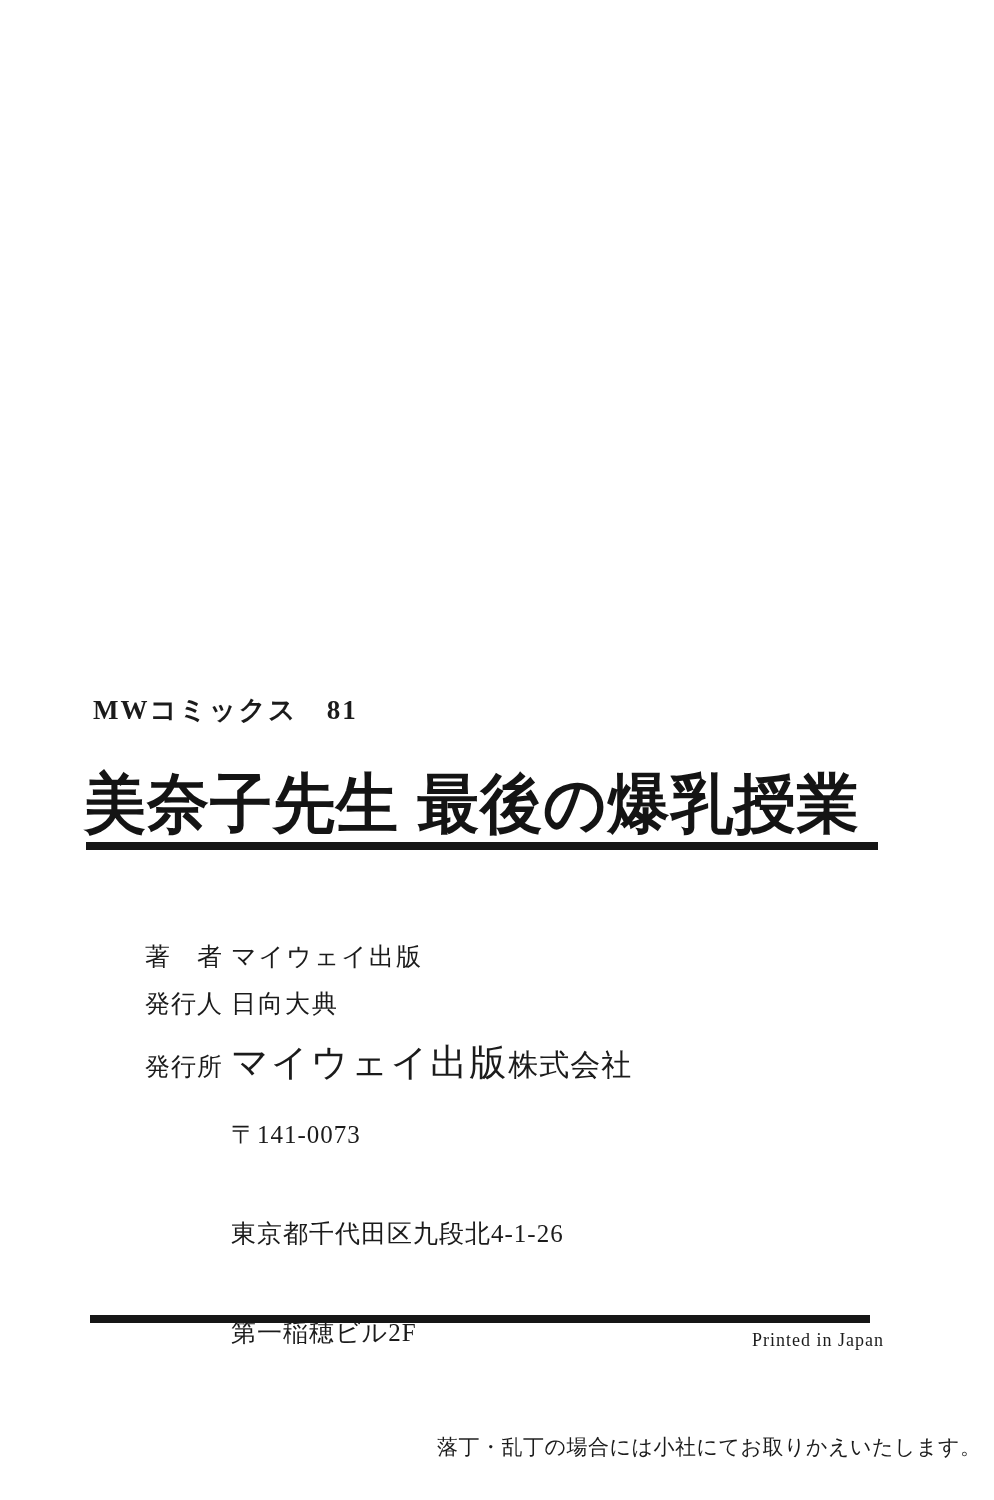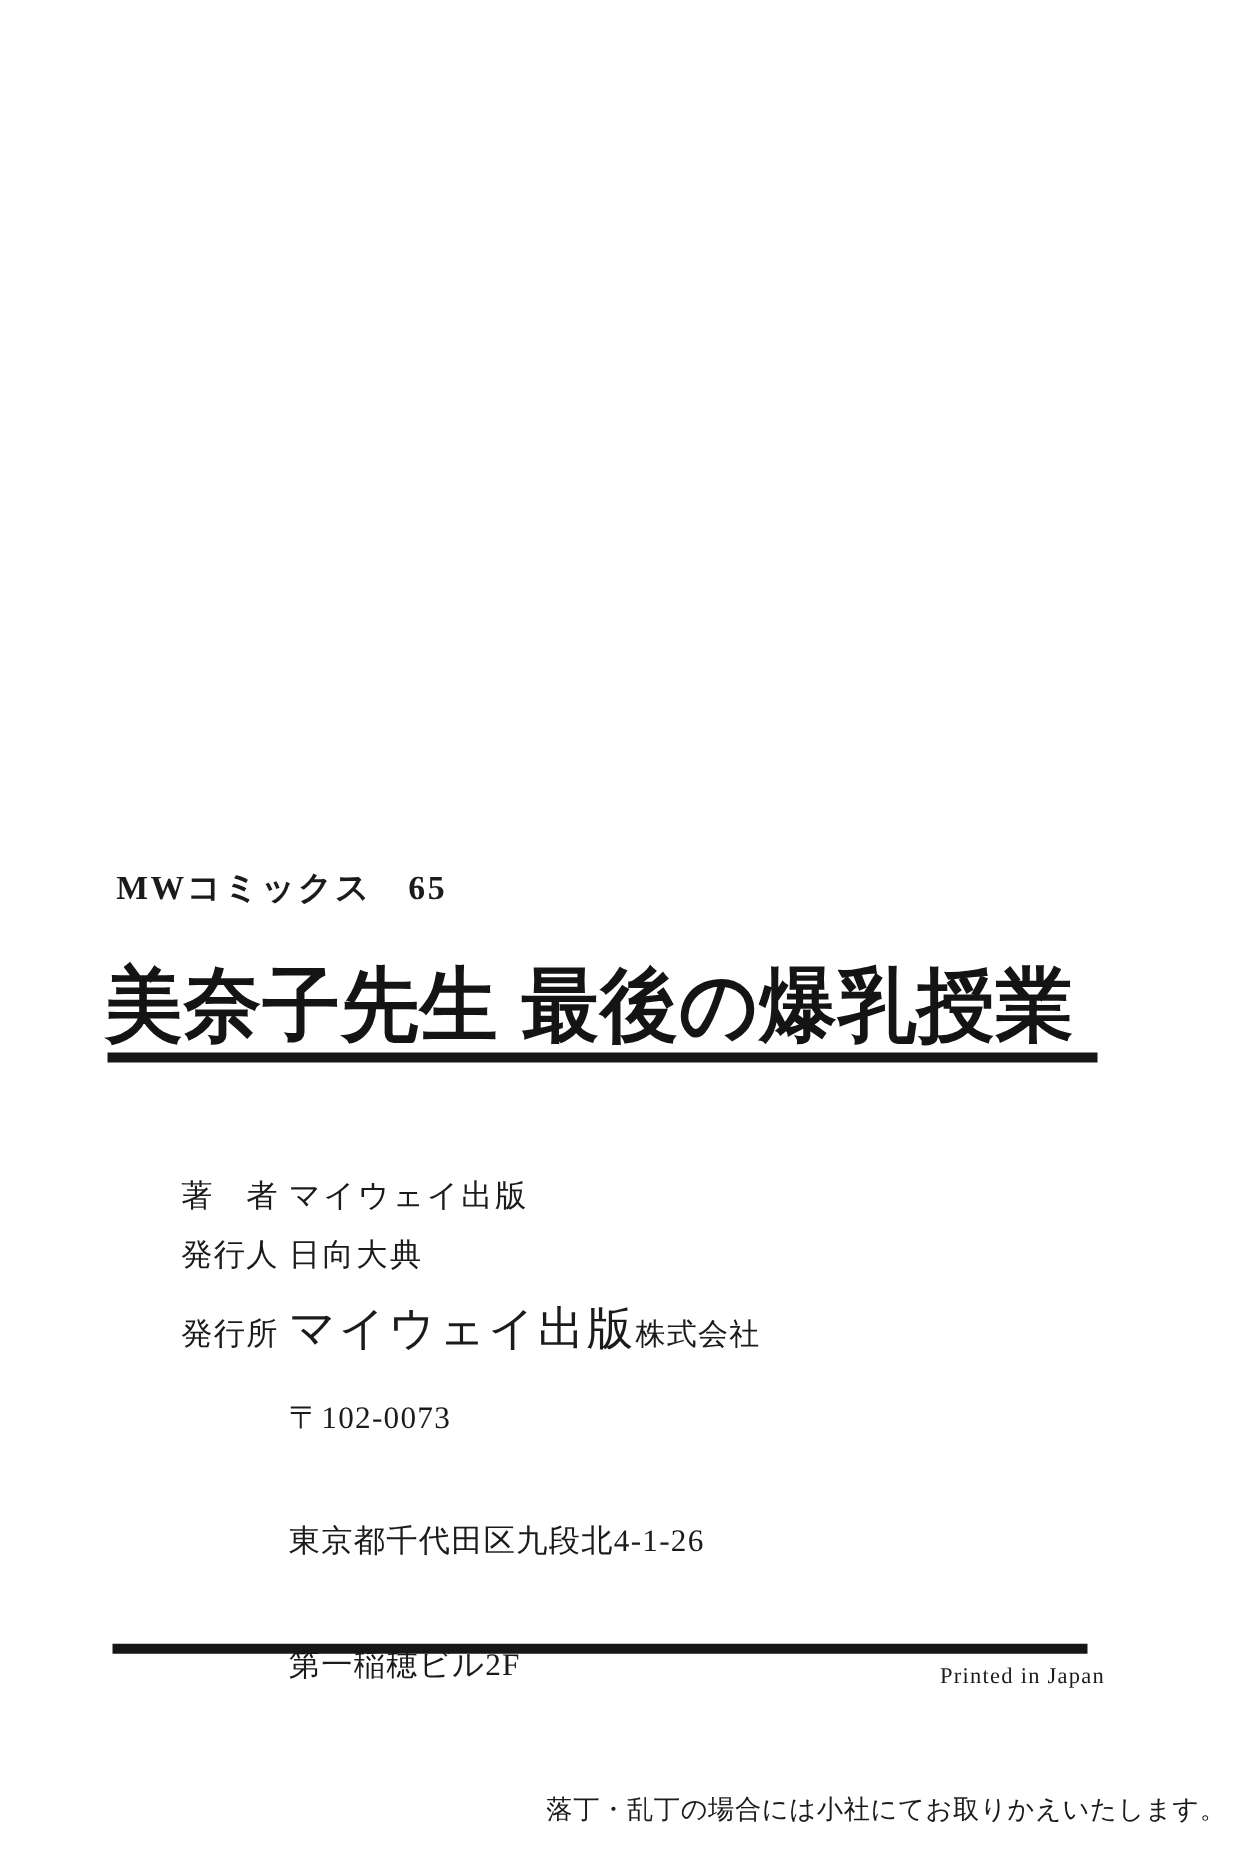--- a/index.html
+++ b/index.html
@@ -55,21 +55,21 @@
     position: absolute;
     left: 145px;
     top: 940px;
     font-size: 25px;
   }
   .credit-row { display: flex; align-items: baseline; margin-bottom: 14px; white-space: pre; }
   .credit-row.publishing { margin-top: 18px; }
   .credit-label { display: inline-block; width: 86px; letter-spacing: 1px; }
   .credit-value { letter-spacing: 2px; }
   .publisher-main { font-size: 37px; letter-spacing: 2px; }
-  .publisher-suffix { font-size: 24px; letter-spacing: 1px; text-align: center; }
+  .publisher-suffix { font-size: 30px; letter-spacing: 1px; text-align: center; }
   .address-block {
     position: absolute;
     left: 231px;
     top: 1052px;
     font-size: 25px;
     line-height: 33px;
     letter-spacing: 1px;
     white-space: pre;
   }
   .address-block .addr-line { margin-bottom: 0; }
@@ -105,21 +105,21 @@
     line-height: 28px;
     letter-spacing: 0.5px;
     white-space: pre;
   }
 </style>
 </head>
 <body>
 
 <div class="page">
 
-  <div class="series-label">MWコミックス　65</div>
+  <div class="series-label">MWコミックス　81</div>
 
   <div class="book-title">美奈子先生 最後の爆乳授業</div>
 
   <div class="title-rule"></div>
 
 
   <div class="credits">
     <div class="credit-row">
       <span class="credit-label">著　者</span>
       <span class="credit-value">マイウェイ出版</span>
@@ -128,21 +128,21 @@
       <span class="credit-label">発行人</span>
       <span class="credit-value">日向大典</span>
     </div>
     <div class="credit-row publishing">
       <span class="credit-label">発行所</span>
       <span class="publisher-main">マイウェイ出版</span><span class="publisher-suffix">株式会社</span>
     </div>
   </div>
 
   <div class="address-block">
-    <div class="addr-line">〒102-0073</div>
+    <div class="addr-line">〒141-0073</div>
     <div class="addr-line">東京都千代田区九段北4-1-26</div>
     <div class="addr-line">第一稲穂ビル2F</div>
   </div>
 
 
   <div class="bottom-rule"></div>
 
   <div class="printed-in">Printed in Japan</div>
 
   <div class="notices">

